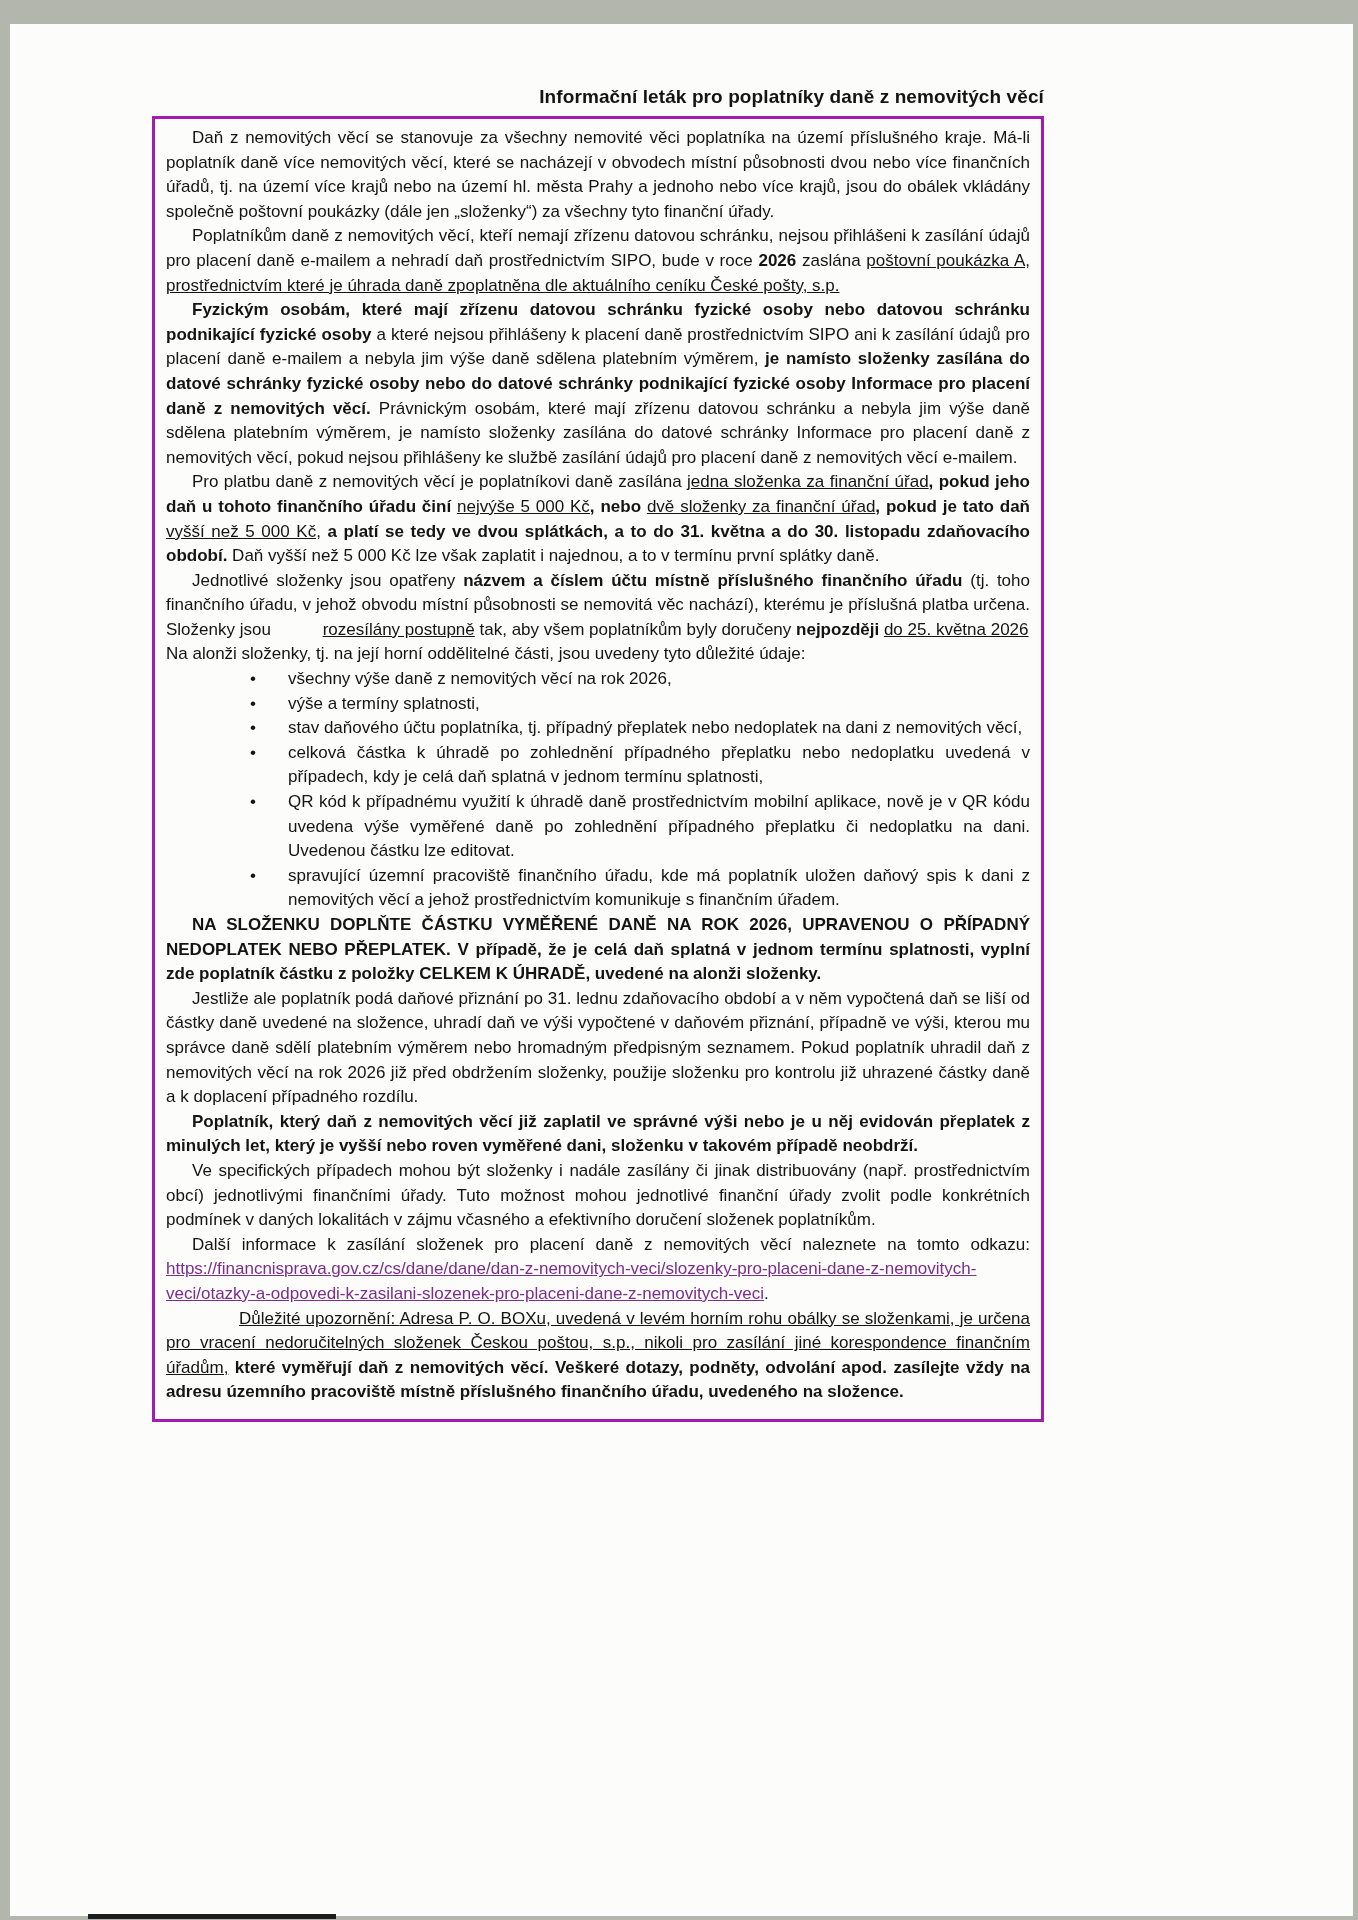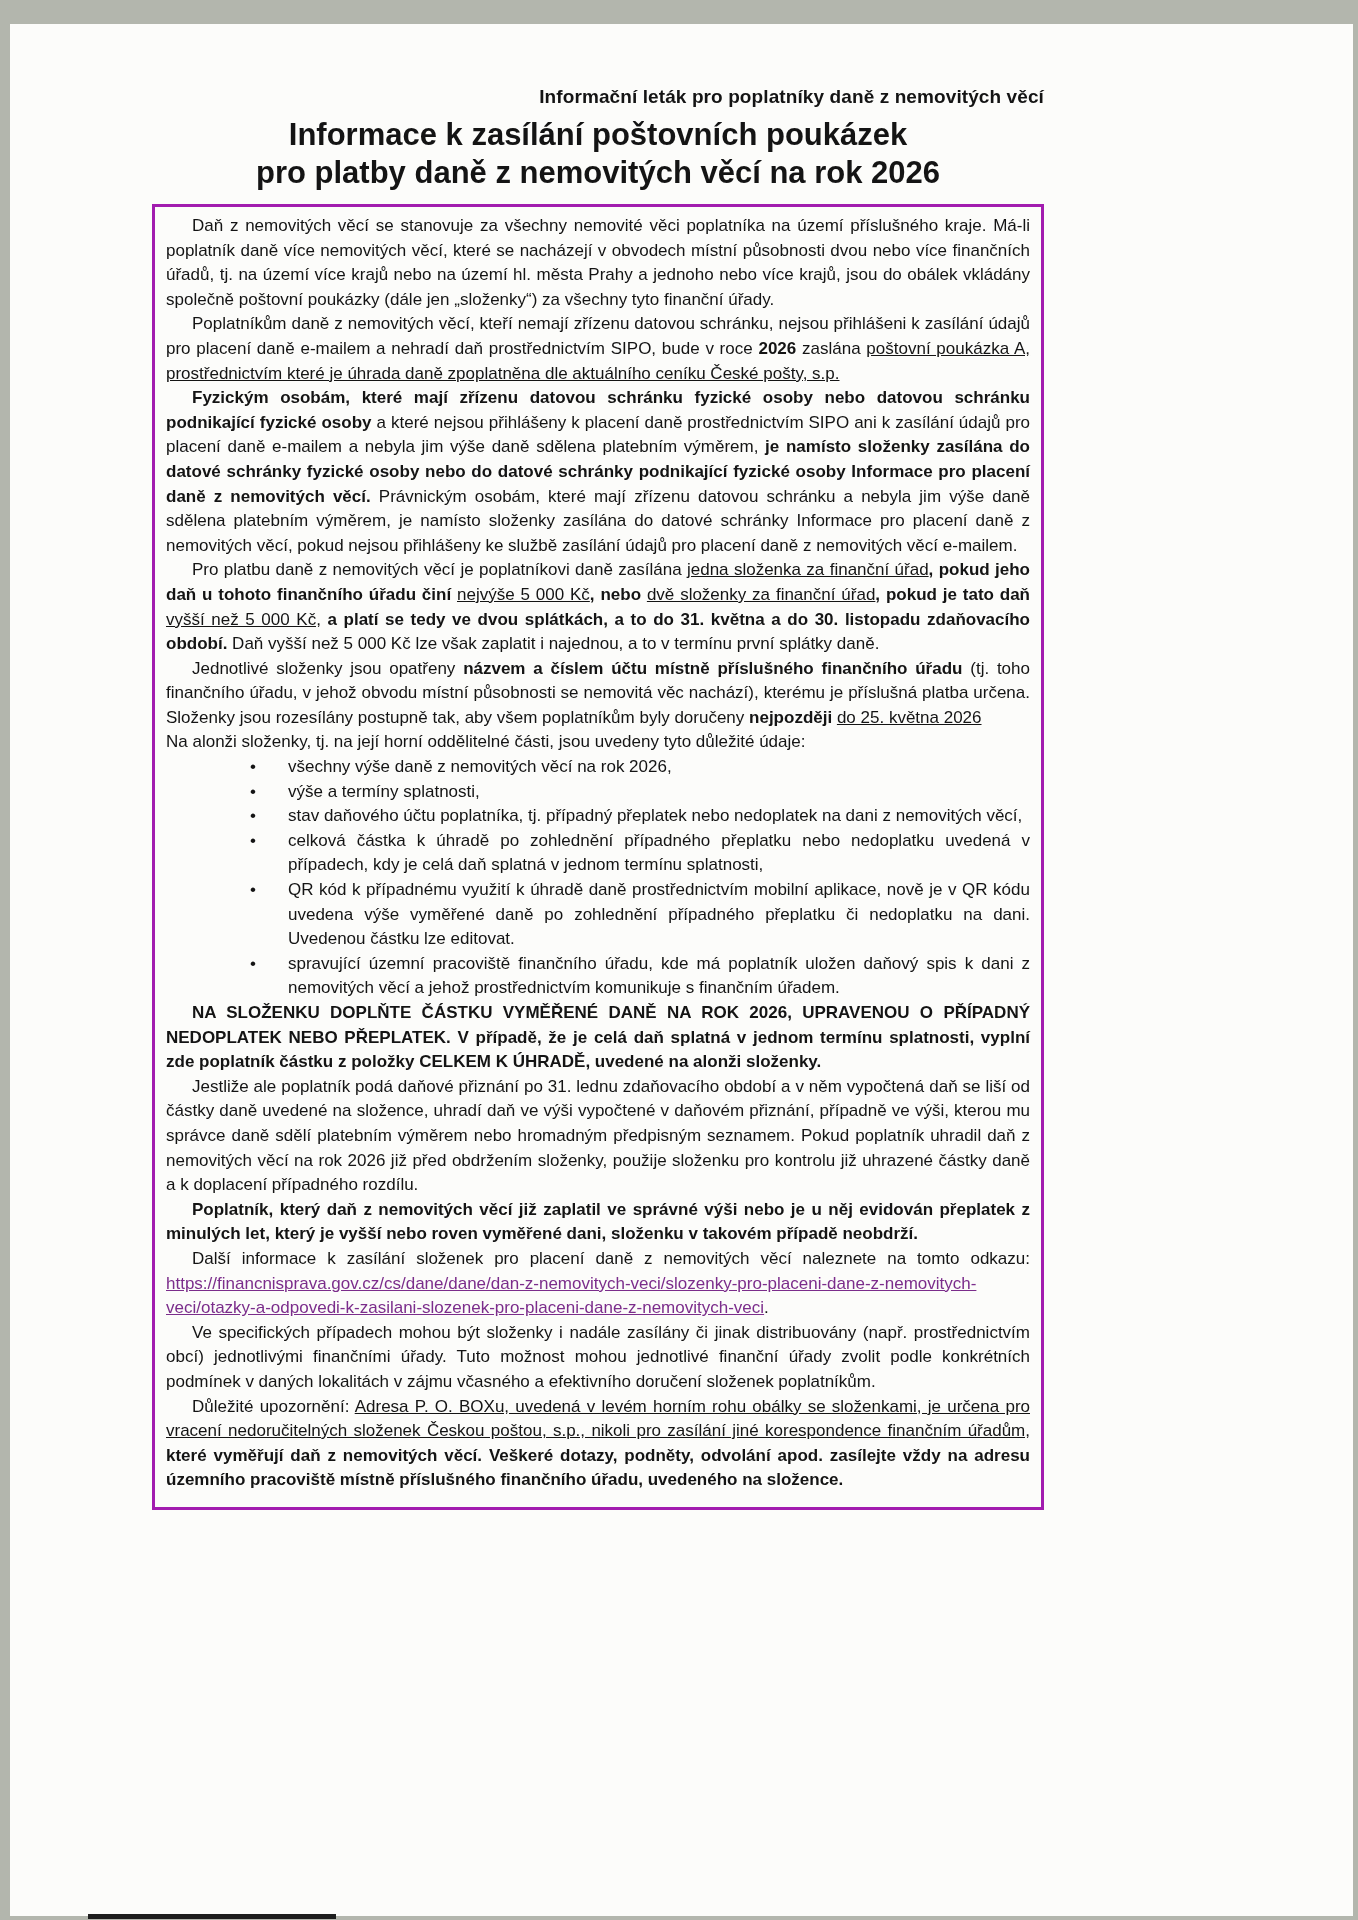--- a/index.html
+++ b/index.html
@@ -34,60 +34,56 @@
   .box{
     border:3px solid #a21caf;
     padding:7px 11px 14px 11px;
     font-size:17px;line-height:24.6px;
     text-align:justify;
   }
   .para{margin:0;}
   .ind{text-indent:26px;}
   .n{font-weight:normal;}
   .b{font-weight:bold;}
-  .u{}
+  .u{text-decoration:underline;margin-left:47px;}
   .bu{font-weight:normal;text-decoration:underline;}
   .link{color:#7b2d8b;text-decoration:underline;overflow-wrap:anywhere;}
   .bullets{margin:0;}
   .bullet-item{position:relative;padding-left:122px;margin:0;}
   .dot{position:absolute;left:84px;top:0;font-weight:normal;}
   .scan-artifact{
     position:absolute;left:88px;bottom:1px;
     width:248px;height:5px;background:#1d1d1d;
   }
 </style>
 </head>
 <body>
 
 <div class="scan">
   <div class="paper">
     <div class="content">
       <div class="header-note">Informační leták pro poplatníky daně z nemovitých věcí</div>
-      <div class="title">
-        <div>Informace k zasílání poštovních poukázek</div>
-        <div>pro platby daně z nemovitých věcí na rok 2026</div>
-      </div>
       <div class="box">
           <p class="para ind"><span class="n">Daň z nemovitých věcí se stanovuje za všechny nemovité věci poplatníka na území příslušného kraje. Má-li poplatník daně více nemovitých věcí, které se nacházejí v obvodech místní působnosti dvou nebo více finančních úřadů, tj. na území více krajů nebo na území hl. města Prahy a jednoho nebo více krajů, jsou do obálek vkládány společně poštovní poukázky (dále jen „složenky“) za všechny tyto finanční úřady.</span></p>
           <p class="para ind"><span class="n">Poplatníkům daně z nemovitých věcí, kteří nemají zřízenu datovou schránku, nejsou přihlášeni k zasílání údajů pro placení daně e-mailem a nehradí daň prostřednictvím SIPO, bude v roce </span><span class="b">2026</span><span class="n"> zaslána </span><span class="bu">poštovní poukázka A, prostřednictvím které je úhrada daně zpoplatněna dle aktuálního ceníku České pošty, s.p.</span></p>
           <p class="para ind"><span class="b">Fyzickým osobám, které mají zřízenu datovou schránku fyzické osoby nebo datovou schránku podnikající fyzické osoby</span><span class="n"> a které nejsou přihlášeny k placení daně prostřednictvím SIPO ani k zasílání údajů pro placení daně e-mailem a nebyla jim výše daně sdělena platebním výměrem, </span><span class="b">je namísto složenky zasílána do datové schránky fyzické osoby nebo do datové schránky podnikající fyzické osoby Informace pro placení daně z nemovitých věcí.</span><span class="n"> Právnickým osobám, které mají zřízenu datovou schránku a nebyla jim výše daně sdělena platebním výměrem, je namísto složenky zasílána do datové schránky Informace pro placení daně z nemovitých věcí, pokud nejsou přihlášeny ke službě zasílání údajů pro placení daně z nemovitých věcí e-mailem.</span></p>
           <p class="para ind"><span class="n">Pro platbu daně z nemovitých věcí je poplatníkovi daně zasílána </span><span class="bu">jedna složenka za finanční úřad</span><span class="b">, pokud jeho daň u tohoto finančního úřadu činí </span><span class="bu">nejvýše 5 000 Kč</span><span class="b">, nebo </span><span class="bu">dvě složenky za finanční úřad</span><span class="b">, pokud je tato daň </span><span class="bu">vyšší než 5 000 Kč,</span><span class="b"> a platí se tedy ve dvou splátkách, a to do 31. května a do 30. listopadu zdaňovacího období.</span><span class="n"> Daň vyšší než 5 000 Kč lze však zaplatit i najednou, a to v termínu první splátky daně.</span></p>
           <p class="para ind"><span class="n">Jednotlivé složenky jsou opatřeny </span><span class="b">názvem a číslem účtu místně příslušného finančního úřadu</span><span class="n"> (tj. toho finančního úřadu, v jehož obvodu místní působnosti se nemovitá věc nachází), kterému je příslušná platba určena. Složenky jsou </span><span class="u">rozesílány postupně</span><span class="n"> tak, aby všem poplatníkům byly doručeny </span><span class="b">nejpozději </span><span class="bu">do 25. května 2026</span></p>
           <p class="para"><span class="n">Na alonži složenky, tj. na její horní oddělitelné části, jsou uvedeny tyto důležité údaje:</span></p>
           <div class="bullets">
             <div class="bullet-item"><span class="dot">•</span><span class="n">všechny výše daně z nemovitých věcí na rok 2026,</span></div>
             <div class="bullet-item"><span class="dot">•</span><span class="n">výše a termíny splatnosti,</span></div>
             <div class="bullet-item"><span class="dot">•</span><span class="n">stav daňového účtu poplatníka, tj. případný přeplatek nebo nedoplatek na dani z nemovitých věcí,</span></div>
             <div class="bullet-item"><span class="dot">•</span><span class="n">celková částka k úhradě po zohlednění případného přeplatku nebo nedoplatku uvedená v případech, kdy je celá daň splatná v jednom termínu splatnosti,</span></div>
             <div class="bullet-item"><span class="dot">•</span><span class="n">QR kód k případnému využití k úhradě daně prostřednictvím mobilní aplikace, nově je v QR kódu uvedena výše vyměřené daně po zohlednění případného přeplatku či nedoplatku na dani. Uvedenou částku lze editovat.</span></div>
             <div class="bullet-item"><span class="dot">•</span><span class="n">spravující územní pracoviště finančního úřadu, kde má poplatník uložen daňový spis k dani z nemovitých věcí a jehož prostřednictvím komunikuje s finančním úřadem.</span></div>
           </div>
           <p class="para ind"><span class="b">NA SLOŽENKU DOPLŇTE ČÁSTKU VYMĚŘENÉ DANĚ NA ROK 2026, UPRAVENOU O PŘÍPADNÝ NEDOPLATEK NEBO PŘEPLATEK. V případě, že je celá daň splatná v jednom termínu splatnosti, vyplní zde poplatník částku z položky CELKEM K ÚHRADĚ, uvedené na alonži složenky.</span></p>
           <p class="para ind"><span class="n">Jestliže ale poplatník podá daňové přiznání po 31. lednu zdaňovacího období a v něm vypočtená daň se liší od částky daně uvedené na složence, uhradí daň ve výši vypočtené v daňovém přiznání, případně ve výši, kterou mu správce daně sdělí platebním výměrem nebo hromadným předpisným seznamem. Pokud poplatník uhradil daň z nemovitých věcí na rok 2026 již před obdržením složenky, použije složenku pro kontrolu již uhrazené částky daně a k doplacení případného rozdílu.</span></p>
           <p class="para ind"><span class="b">Poplatník, který daň z nemovitých věcí již zaplatil ve správné výši nebo je u něj evidován přeplatek z minulých let, který je vyšší nebo roven vyměřené dani, složenku v takovém případě neobdrží.</span></p>
+          <p class="para ind"><span class="n">Ve specifických případech mohou být složenky i nadále zasílány či jinak distribuovány (např. prostřednictvím obcí) jednotlivými finančními úřady. Tuto možnost mohou jednotlivé finanční úřady zvolit podle konkrétních podmínek v daných lokalitách v zájmu včasného a efektivního doručení složenek poplatníkům.</span></p>
           <p class="para ind"><span class="n">Další informace k zasílání složenek pro placení daně z nemovitých věcí naleznete na tomto odkazu: </span><span class="link">https://financnisprava.gov.cz/cs/dane/dane/dan-z-nemovitych-veci/slozenky-pro-placeni-dane-z-nemovitych-veci/otazky-a-odpovedi-k-zasilani-slozenek-pro-placeni-dane-z-nemovitych-veci</span><span class="n">.</span></p>
-          <p class="para ind"><span class="n">Ve specifických případech mohou být složenky i nadále zasílány či jinak distribuovány (např. prostřednictvím obcí) jednotlivými finančními úřady. Tuto možnost mohou jednotlivé finanční úřady zvolit podle konkrétních podmínek v daných lokalitách v zájmu včasného a efektivního doručení složenek poplatníkům.</span></p>
           <p class="para ind"><span class="u">Důležité upozornění: </span><span class="bu">Adresa P. O. BOXu, uvedená v levém horním rohu obálky se složenkami, je určena pro vracení nedoručitelných složenek Českou poštou, s.p., nikoli pro zasílání jiné korespondence finančním úřadům,</span><span class="b"> které vyměřují daň z nemovitých věcí. Veškeré dotazy, podněty, odvolání apod. zasílejte vždy na adresu územního pracoviště místně příslušného finančního úřadu, uvedeného na složence.</span></p>
         </div>
     </div>
   </div>
   <div class="scan-artifact"></div>
 </div>
 
 </body></html>

